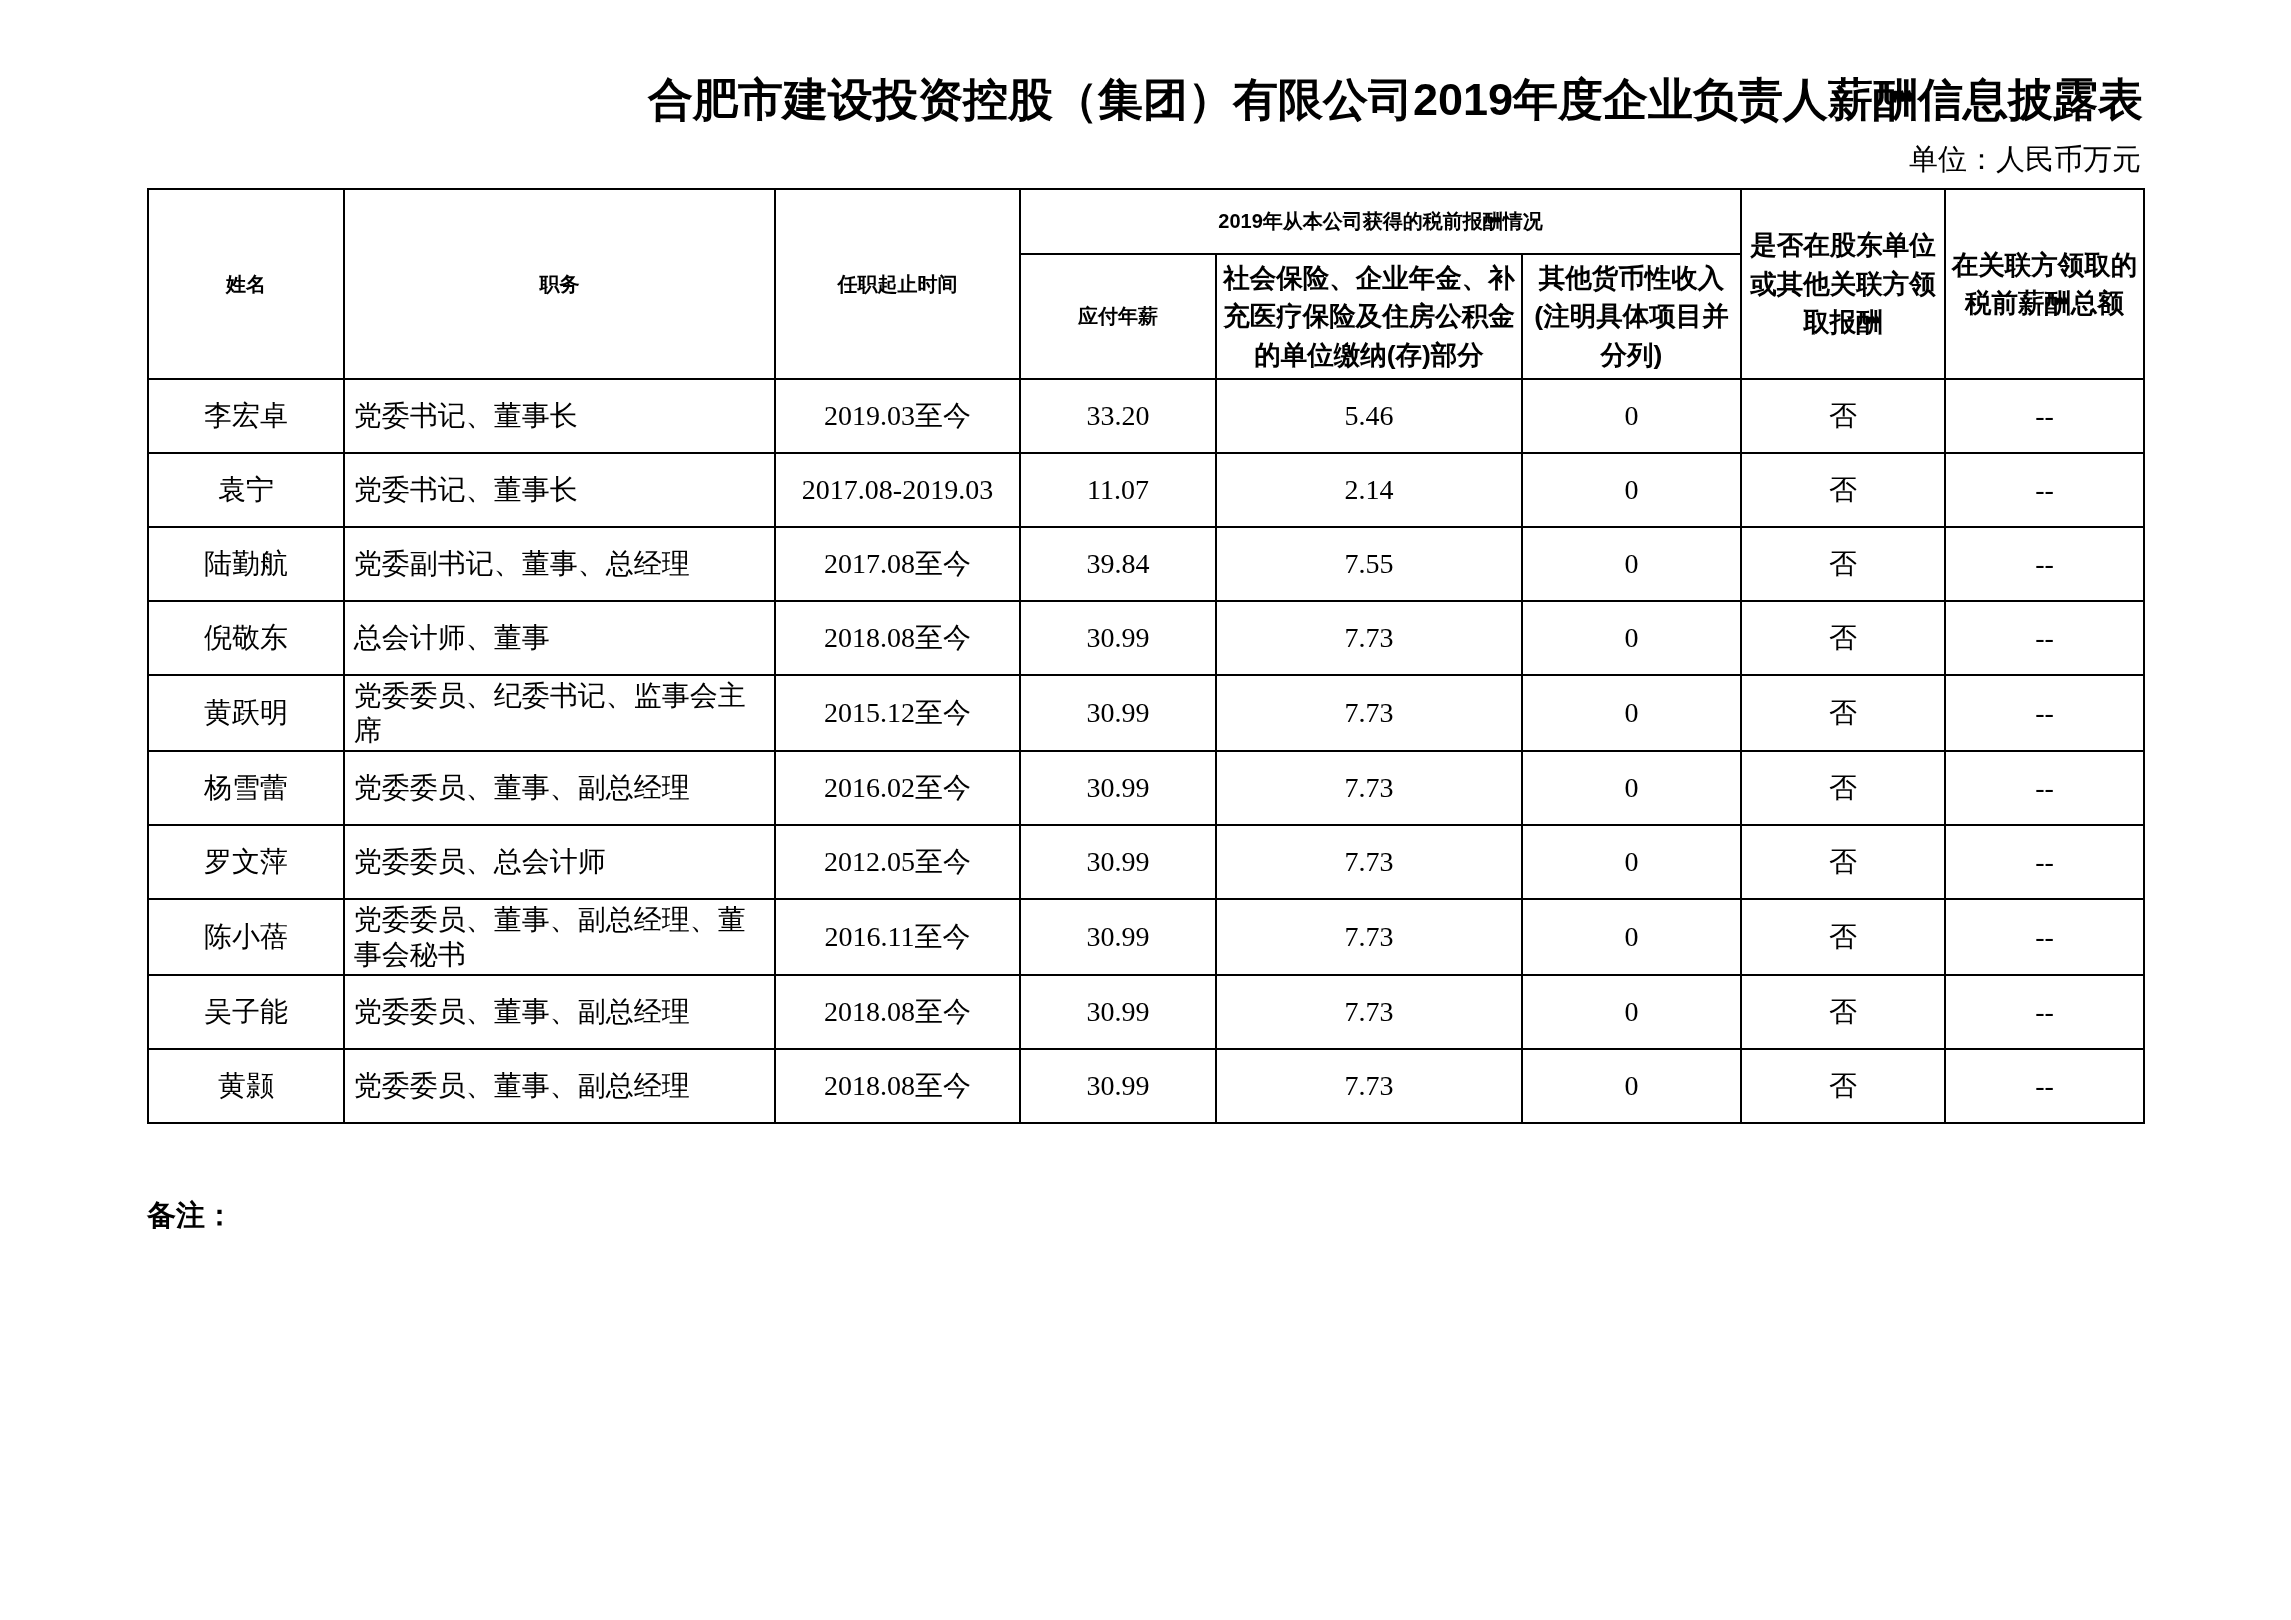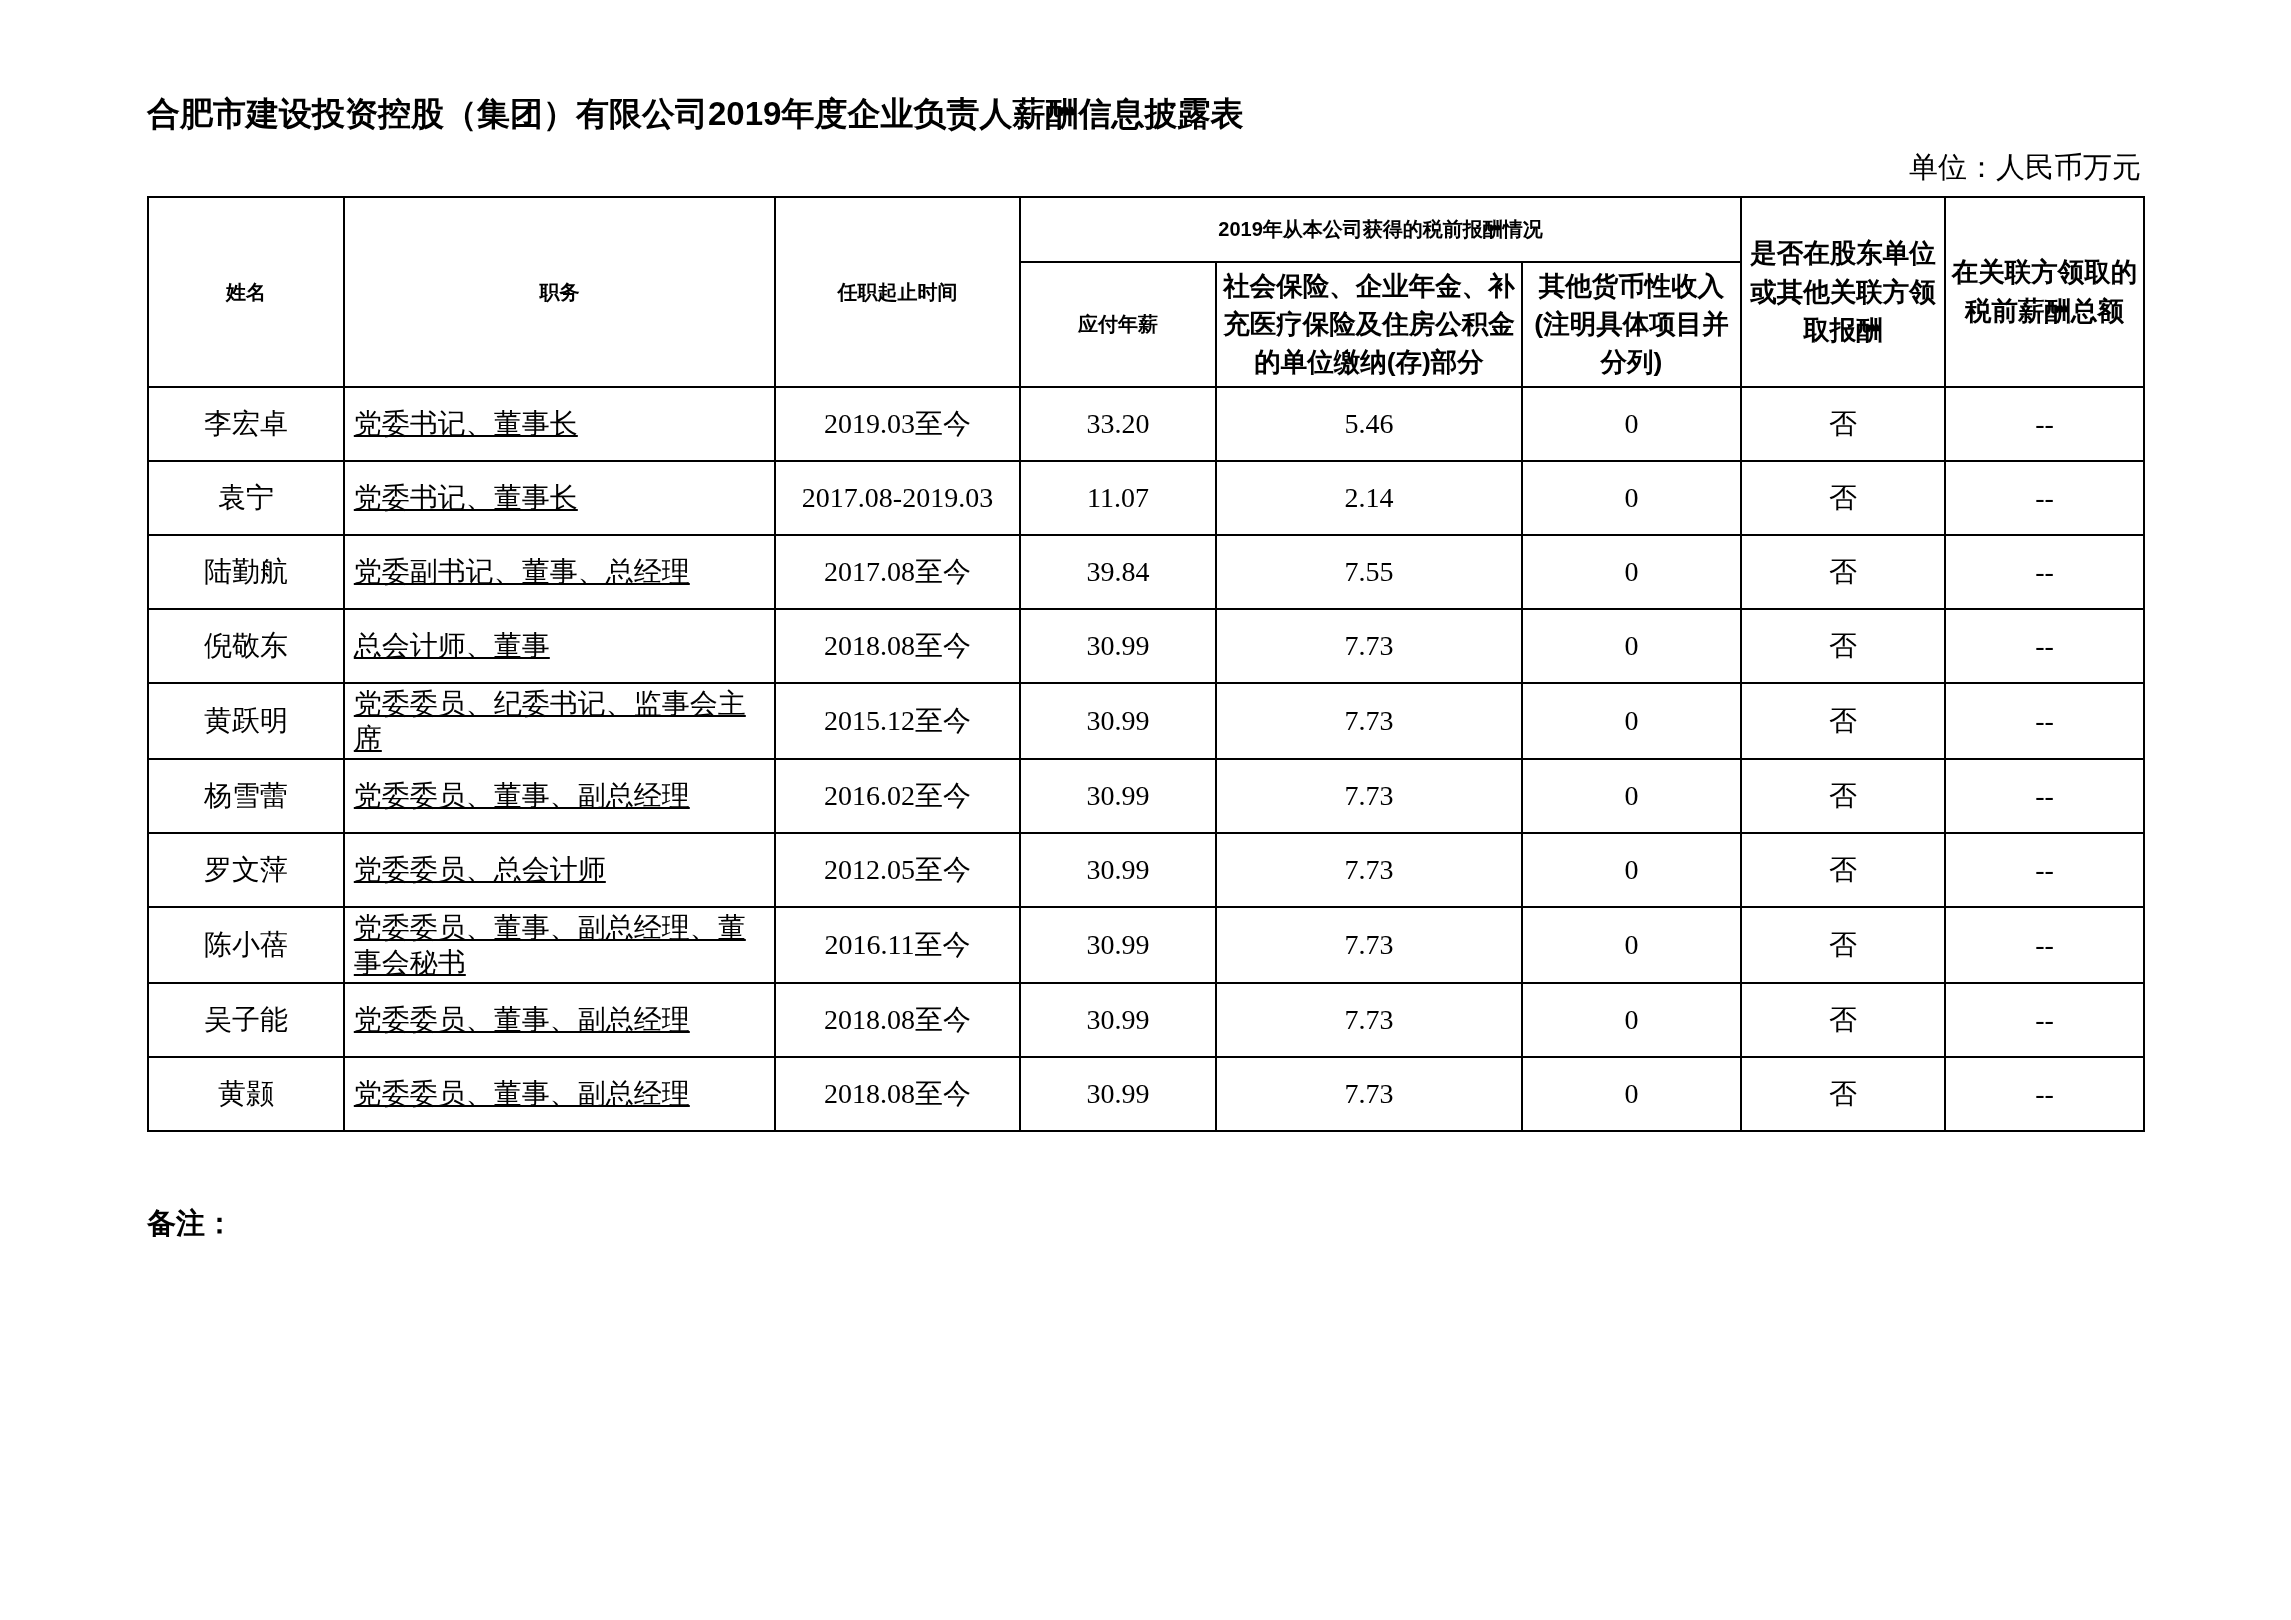--- a/index.html
+++ b/index.html
@@ -15,26 +15,26 @@
     height: 1620px;
     background: #ffffff;
     overflow: hidden;
   }
   .content {
     margin-left: 147px;
     width: 1996px;
   }
   .doc-title {
     margin: 0;
-    padding-top: 96px;
+    padding-top: 75px;
     font-family: "Liberation Sans", sans-serif;
     font-weight: bold;
-    font-size: 33px;
+    font-size: 45px;
     line-height: 1.1;
-    text-align: left;
+    text-align: right;
     white-space: nowrap;
   }
   .unit-line {
     text-align: right;
     font-size: 29px;
     margin: 15.7px 2px 7.8px 0;
     font-family: "Liberation Serif", serif;
   }
   table.salary {
     border-collapse: collapse;
@@ -63,21 +63,20 @@
   tr.sub-row { height: 125px; }
   tbody tr { height: 74px; }
   tbody td {
     font-size: 28px;
     line-height: 1.25;
   }
   tbody td.cell-position {
     text-align: left;
     padding-left: 8.8px;
     padding-right: 19px;
-    text-decoration: underline;
   }
   .notes {
     margin-top: 72px;
   }
   .notes-heading {
     font-family: "Liberation Sans", sans-serif;
     font-weight: bold;
     font-size: 29px;
   }
   .note-item {

